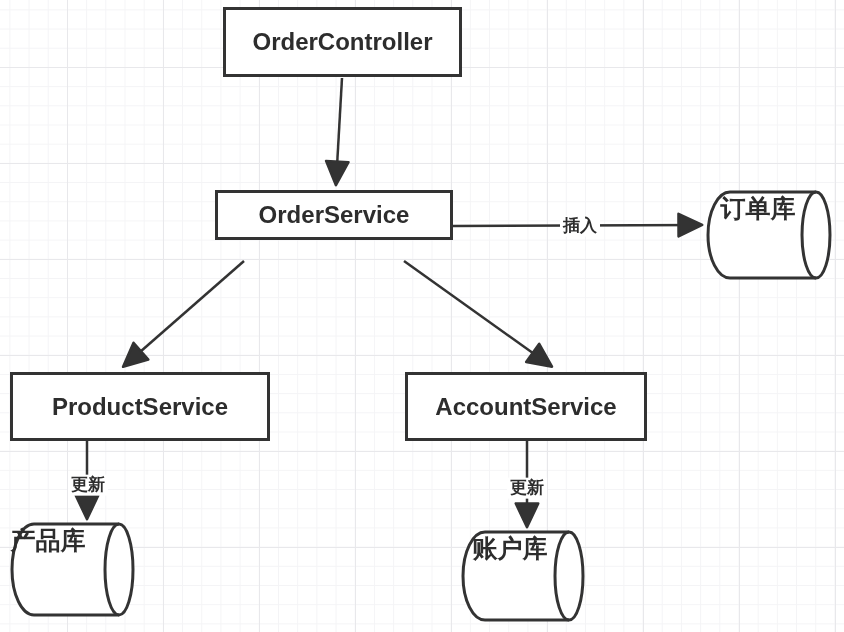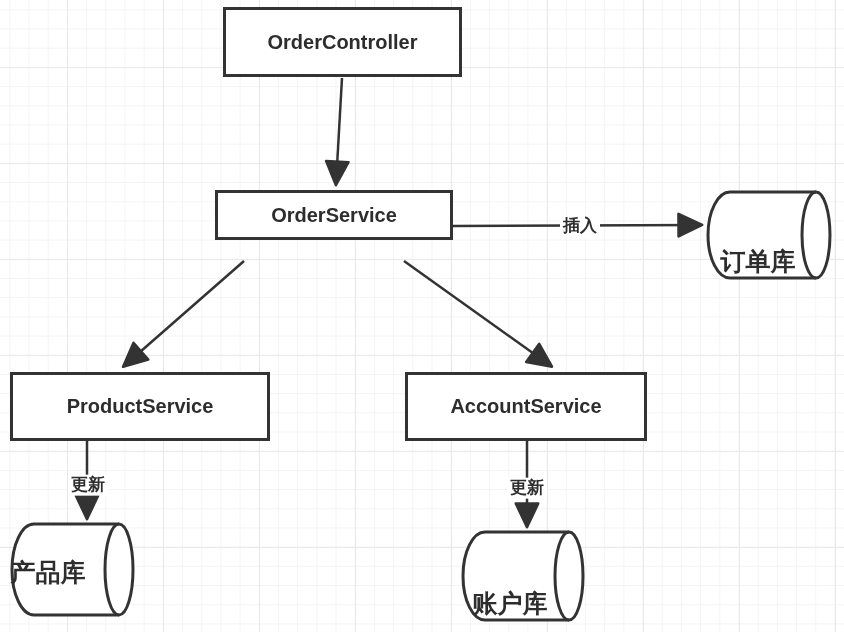--- a/index.html
+++ b/index.html
@@ -26,27 +26,27 @@
   }
   .node {
     position: absolute;
     box-sizing: border-box;
     background: #ffffff;
     border: 3px solid #333333;
     display: flex;
     align-items: center;
     justify-content: center;
     font-weight: bold;
-    font-size: 20px;
+    font-size: 24px;
     letter-spacing: 0;
   }
   .db-label {
     position: absolute;
     display: flex;
-    align-items: flex-end;
+    align-items: flex-start;
     justify-content: center;
     font-weight: bold;
     font-size: 25px;
     pointer-events: none;
   }
   .edge-label {
     position: absolute;
     transform: translate(-50%, -50%);
     background: #ffffff;
     padding: 1px 3px;

